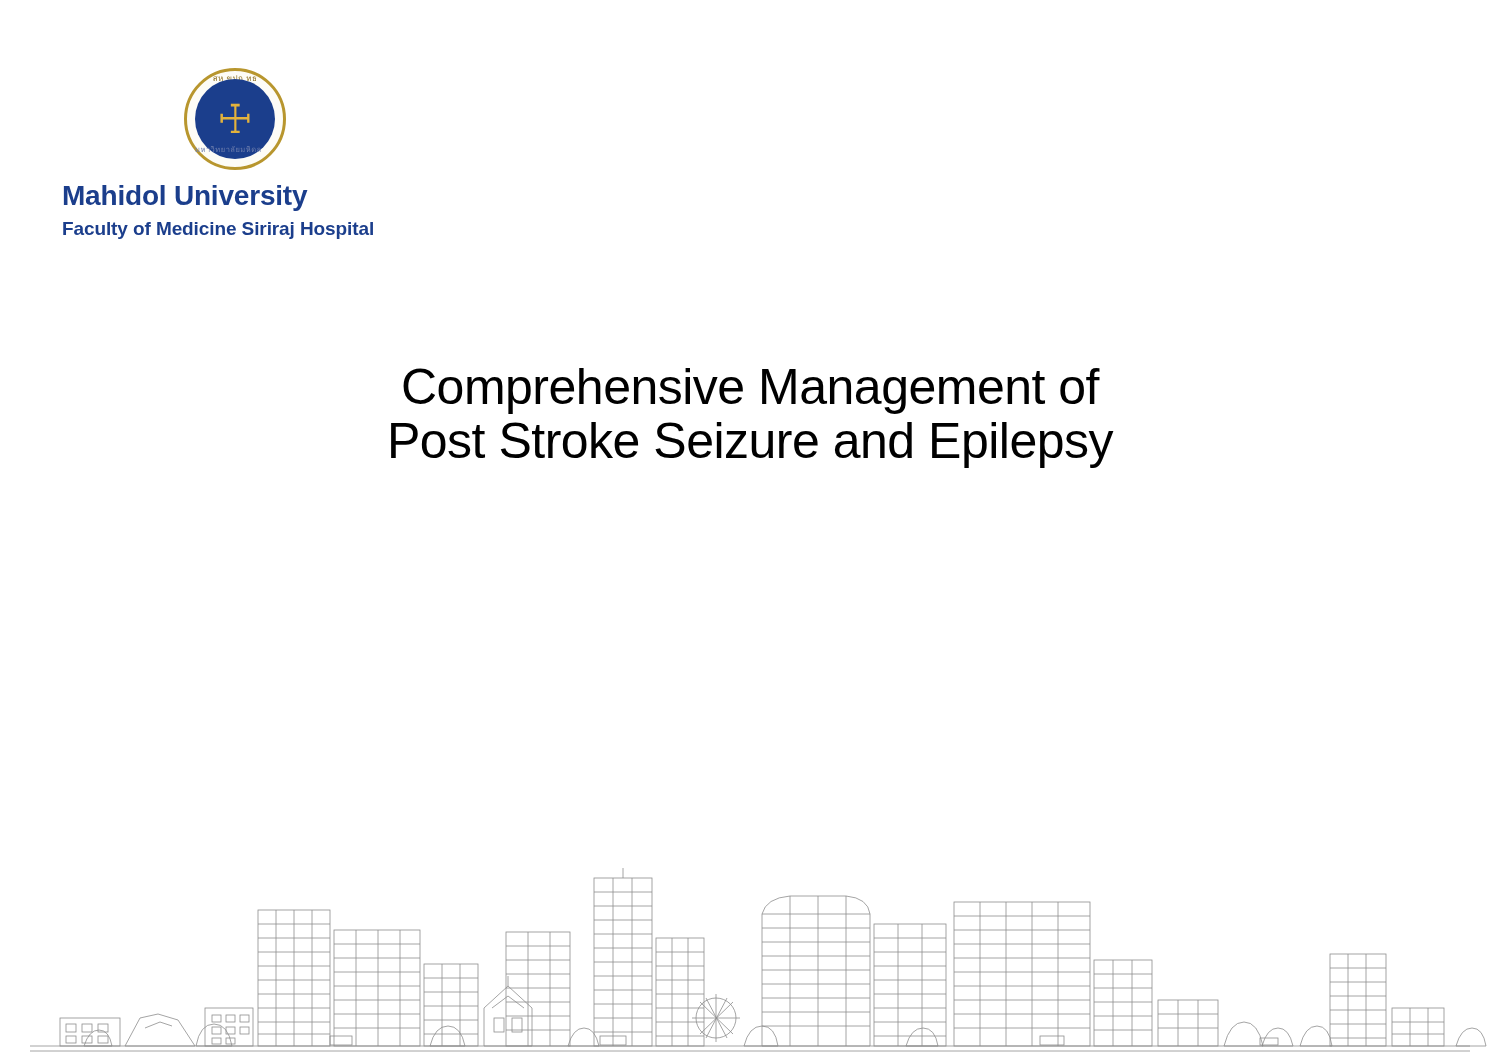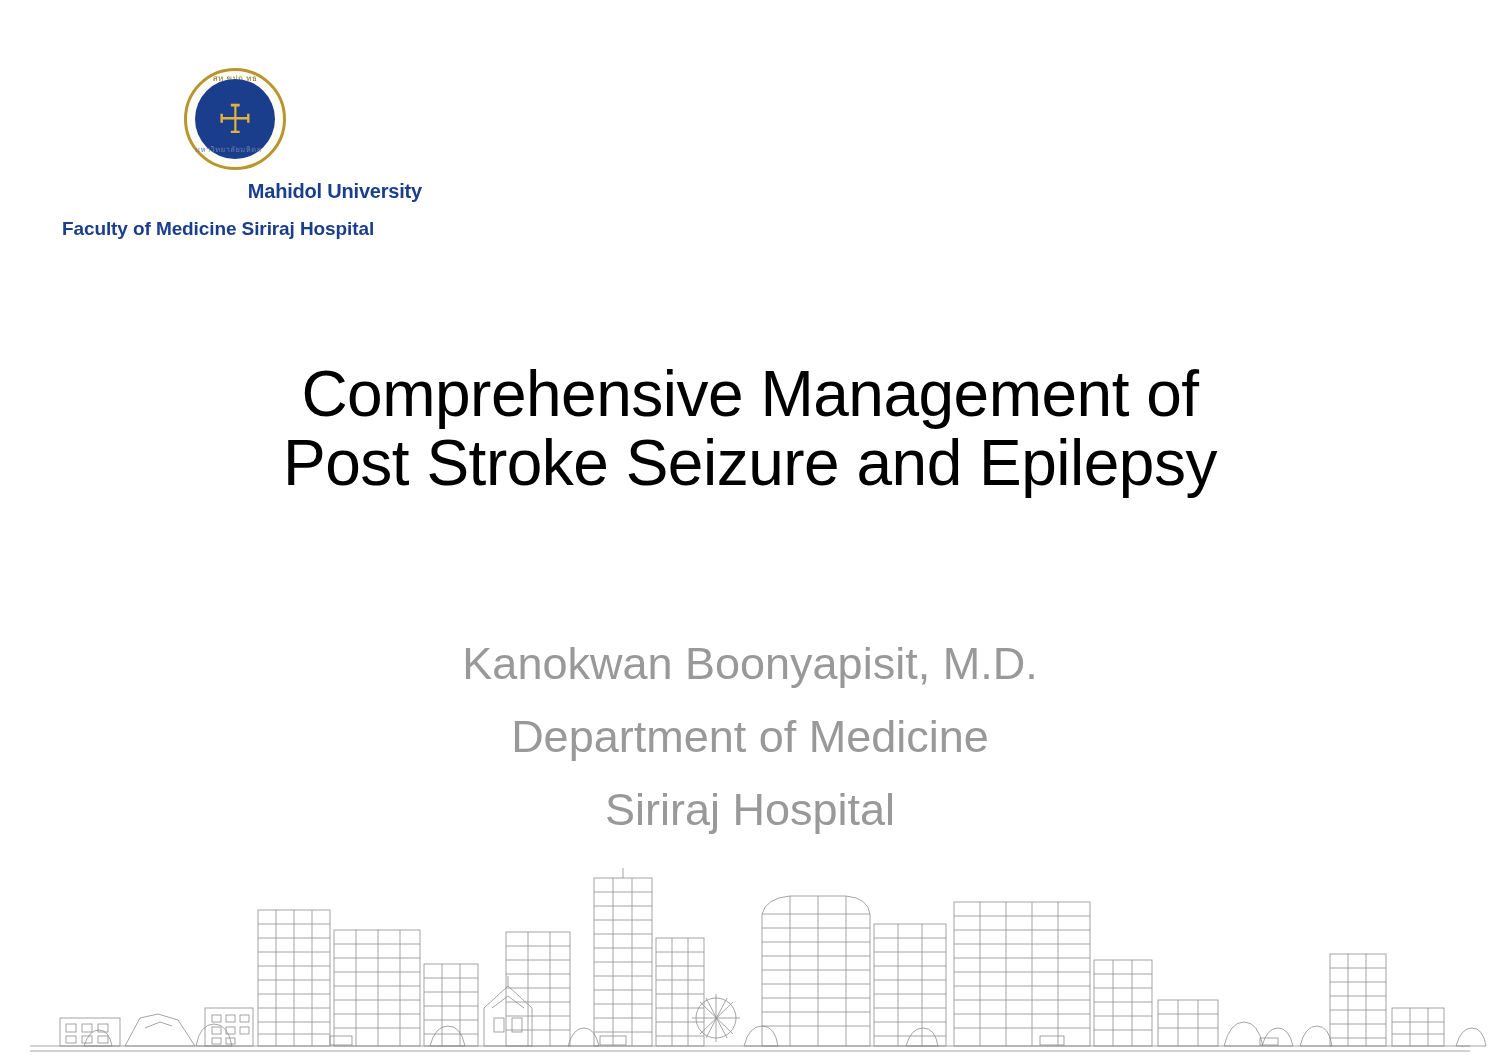--- a/index.html
+++ b/index.html
@@ -81,23 +81,23 @@
     bottom: 4px;
     font-size: 7.5px;
     color: #6f7fae;
     letter-spacing: .5px;
   }
   .logo-title {
     position: absolute;
     left: 0;
     top: 152px;
     width: 360px;
-    text-align: right;
+    text-align: left;
     color: #1b3e8c;
-    font-size: 20px;
+    font-size: 28px;
     font-weight: bold;
     letter-spacing: -0.2px;
   }
   .logo-subtitle {
     position: absolute;
     left: 0;
     top: 190px;
     width: 360px;
     color: #1b3e8c;
     font-size: 19px;
@@ -106,21 +106,21 @@
   }
 
   
   .slide-title {
     position: absolute;
     left: 110px;
     top: 360px;
     width: 1280px;
     text-align: center;
     color: #000000;
-    font-size: 64px;
+    font-size: 50px;
     line-height: 1.08;
     font-weight: normal;
     letter-spacing: -0.5px;
     white-space: pre-line;
   }
 
   
   .slide-subtitle {
     position: absolute;
     left: 150px;
@@ -168,25 +168,20 @@
       </div>
     </div>
 
     <div class="logo-title">Mahidol University</div>
     <div class="logo-subtitle">Faculty of Medicine Siriraj Hospital</div>
   </div>
 
   <div class="slide-title">Comprehensive Management of
 Post Stroke Seizure and Epilepsy</div>
 
-  <div class="slide-subtitle">
-    <div>Kanokwan Boonyapisit, M.D.</div>
-    <div>Department of Medicine</div>
-    <div>Siriraj Hospital</div>
-  </div>
 
   <div class="skyline">
     <svg viewBox="0 0 1497 190" preserveAspectRatio="none" aria-hidden="true">
       <g stroke="#8d8d8d" stroke-width="0.8" fill="none">
 
         <line x1="30" y1="178" x2="1470" y2="178"></line>
         <line x1="30" y1="183" x2="1470" y2="183"></line>
 
         <rect x="60" y="150" width="60" height="28"></rect>
         <rect x="66" y="156" width="10" height="8"></rect>

